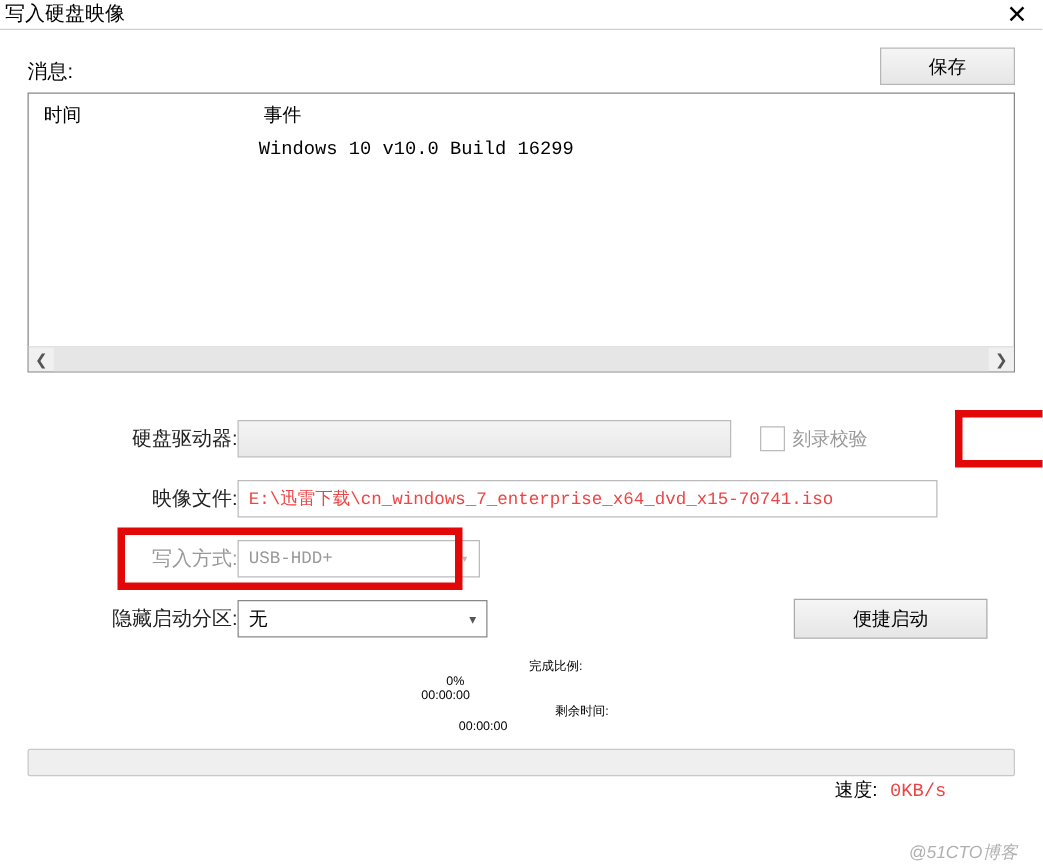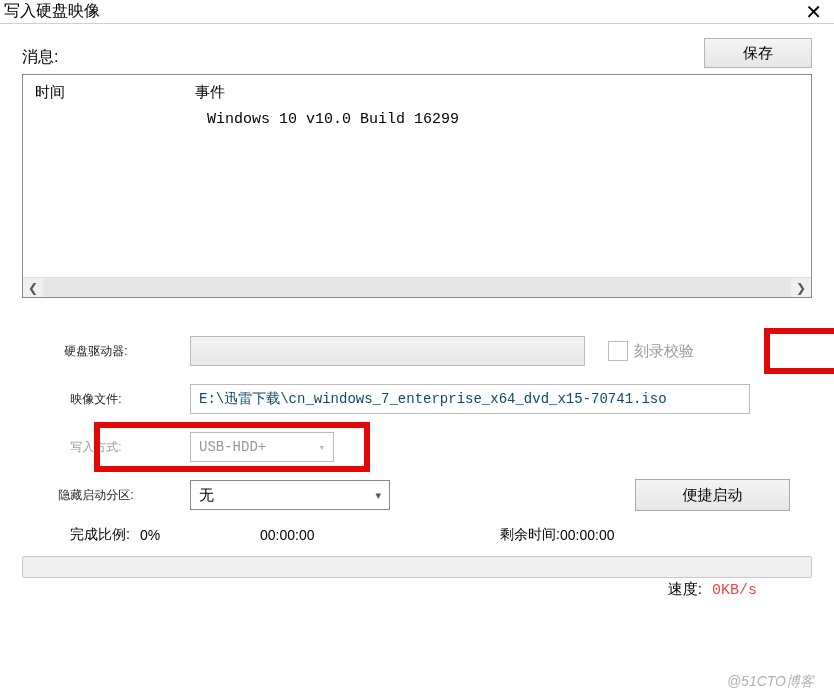--- a/index.html
+++ b/index.html
@@ -55,20 +55,21 @@
       border: 1px solid #888;
       height: 224px;
       position: relative;
       background: #fff;
     }
     .log-columns {
       display: flex;
       height: 34px;
       align-items: center;
       font-size: 15px;
+      gap: 16px;
     }
     .col-time {
       width: 168px;
       padding-left: 12px;
     }
     .col-event {
       flex: 1;
       padding-left: 4px;
     }
     .log-body {
@@ -107,23 +108,23 @@
       margin-top: 36px;
     }
     .form-row {
       display: flex;
       align-items: center;
       min-height: 34px;
       margin-bottom: 14px;
     }
     .form-label {
       width: 168px;
-      text-align: center;
-      padding-right: 20px;
-      font-size: 12px;
+      text-align: right;
+      padding-right: 0;
+      font-size: 16px;
       color: #222;
     }
     .form-field {
       flex: 1;
       display: flex;
       align-items: center;
       position: relative;
       gap: 13px;
     }
     .drive-select {
@@ -156,37 +157,37 @@
       height: 46px;
       pointer-events: none;
     }
     .image-input {
       width: 560px;
       height: 30px;
       border: 1px solid #bbb;
       padding: 0 8px;
       font-family: "Courier New", monospace;
       font-size: 14px;
-      color: #0c4a6e;
+      color: #ef4444;
       background: #fff;
     }
     .write-mode-wrap {
       position: relative;
     }
     .highlight-red-write {
       position: absolute;
       border: 6px solid #e20808;
       left: -96px;
       top: -10px;
       width: 276px;
       height: 50px;
       pointer-events: none;
     }
     .write-select {
-      width: 144px;
+      width: 194px;
       height: 30px;
       background: #fff;
       border: 1px solid #bbb;
       display: flex;
       align-items: center;
       padding: 0 8px;
       color: #999;
       font-family: "Courier New", monospace;
       font-size: 14px;
       justify-content: space-between;
@@ -221,21 +222,22 @@
       cursor: pointer;
       margin-left: auto;
       margin-right: 22px;
       position: absolute;
       right: 0;
     }
     .stats-row {
       display: flex;
       align-items: center;
       margin-top: 10px;
-      font-size: 14px;
+      font-size: 10px;
+      flex-direction: column;
     }
     .stat-label {
       text-align: right;
       padding-right: 10px;
     }
     .sl1 { width: 118px; }
     .sv1 { width: 120px; }
     .sl2 { width: 130px; text-align: right; }
     .sv2 { width: 160px; }
     .sl3 { width: 140px; text-align: right; }

